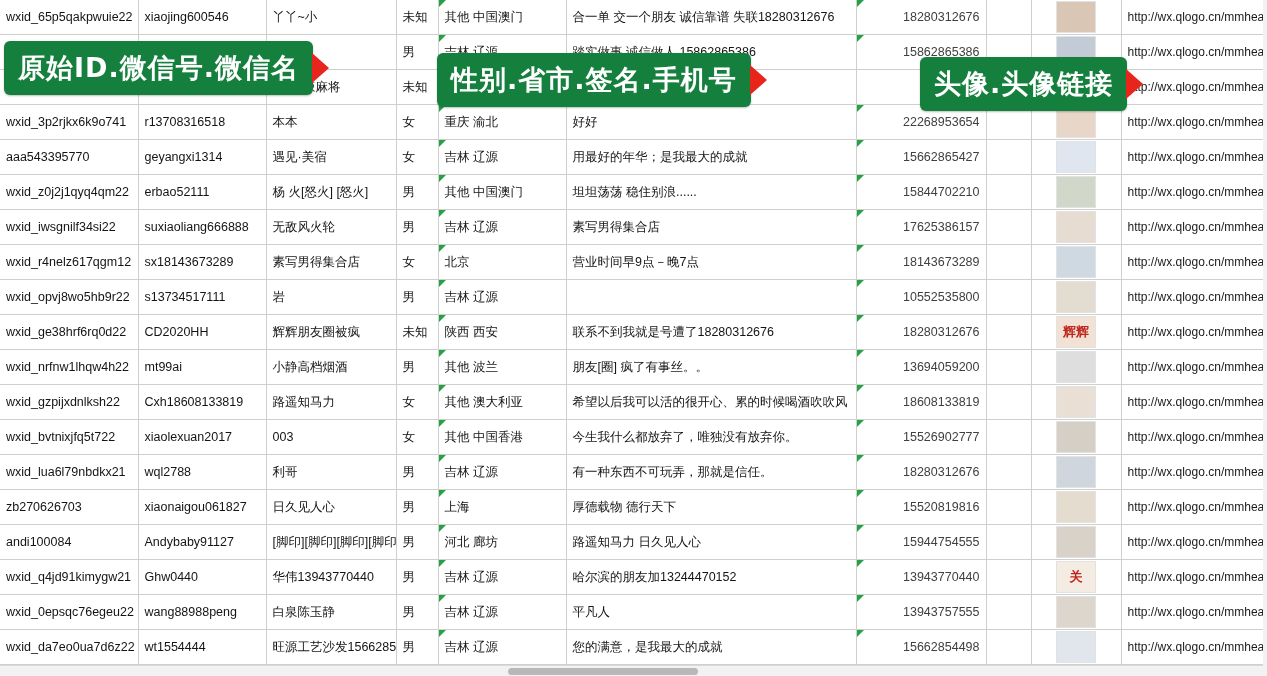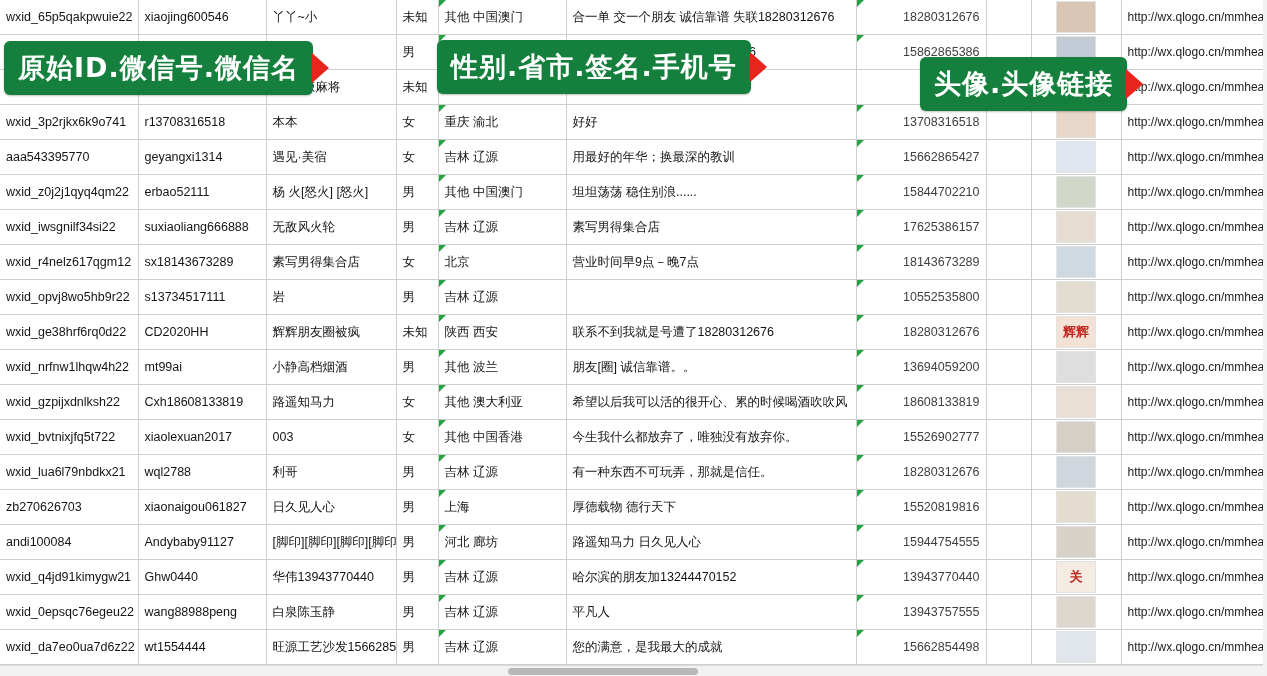--- a/index.html
+++ b/index.html
@@ -113,21 +113,21 @@
     content: "";
     position: absolute;
     right: -16px;
     top: 50%;
     transform: translateY(-50%);
     border-left: 17px solid #e8251d;
     border-top: 15px solid transparent;
     border-bottom: 15px solid transparent;
   }
   #callout-1 { left: 4px;  top: 41px; }
-  #callout-2 { left: 437px; top: 40px; }
+  #callout-2 { left: 437px; top: 53px; }
   #callout-3 { left: 920px; top: 57px; }
 
   
   #hscroll {
     position: absolute;
     left: 0;
     bottom: 0;
     width: 1267px;
     height: 10px;
     background: #f2f2f2;
@@ -212,34 +212,34 @@
           </td>
           <td class="link">http://wx.qlogo.cn/mmhead</td>
         </tr>
         <tr>
           <td>wxid_3p2rjkx6k9o741</td>
           <td>r13708316518</td>
           <td>本本</td>
           <td class="sex">女</td>
           <td class="mark">重庆 渝北</td>
           <td>好好</td>
-          <td class="phone mark">13708316518</td>
+          <td class="phone mark">22268953654</td>
           <td></td>
           <td class="avatar">
             <div class="thumb" style="background: rgb(232, 215, 200);"></div>
           </td>
           <td class="link">http://wx.qlogo.cn/mmhead</td>
         </tr>
         <tr>
           <td>aaa543395770</td>
           <td>geyangxi1314</td>
           <td>遇见·美宿</td>
           <td class="sex">女</td>
           <td class="mark">吉林 辽源</td>
-          <td>用最好的年华；换最深的教训</td>
+          <td>用最好的年华；是我最大的成就</td>
           <td class="phone mark">15662865427</td>
           <td></td>
           <td class="avatar">
             <div class="thumb" style="background: rgb(223, 230, 239);"></div>
           </td>
           <td class="link">http://wx.qlogo.cn/mmhead</td>
         </tr>
         <tr>
           <td>wxid_z0j2j1qyq4qm22</td>
           <td>erbao52111</td>
@@ -311,21 +311,21 @@
             </div>
           </td>
           <td class="link">http://wx.qlogo.cn/mmhead</td>
         </tr>
         <tr>
           <td>wxid_nrfnw1lhqw4h22</td>
           <td>mt99ai</td>
           <td>小静高档烟酒</td>
           <td class="sex">男</td>
           <td class="mark">其他 波兰</td>
-          <td>朋友[圈] 诚信靠谱。。</td>
+          <td>朋友[圈] 疯了有事丝。。</td>
           <td class="phone mark">13694059200</td>
           <td></td>
           <td class="avatar">
             <div class="thumb" style="background: rgb(222, 222, 222);"></div>
           </td>
           <td class="link">http://wx.qlogo.cn/mmhead</td>
         </tr>
         <tr>
           <td>wxid_gzpijxdnlksh22</td>
           <td>Cxh18608133819</td>

